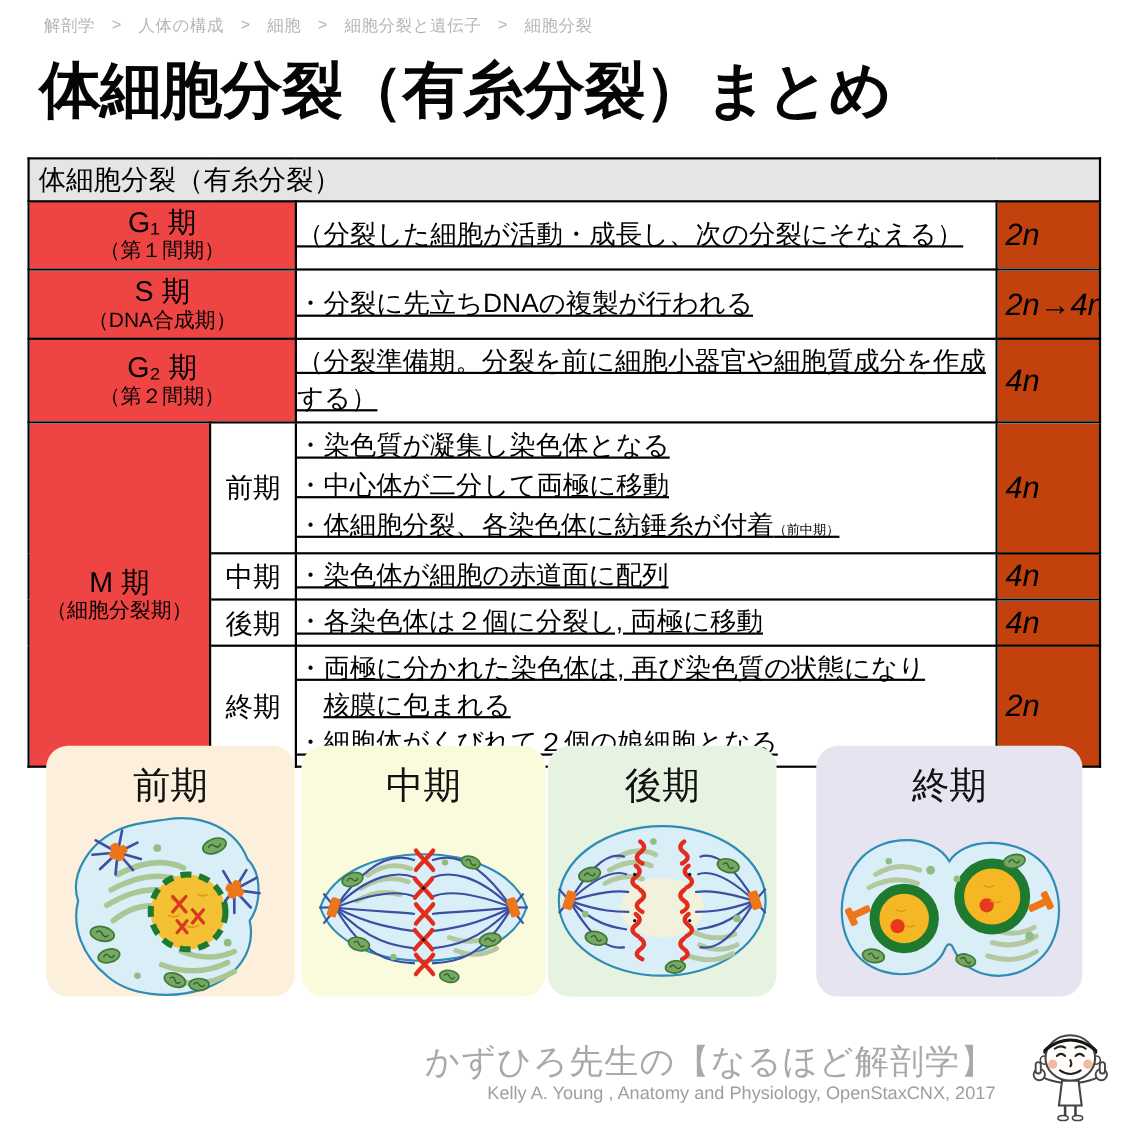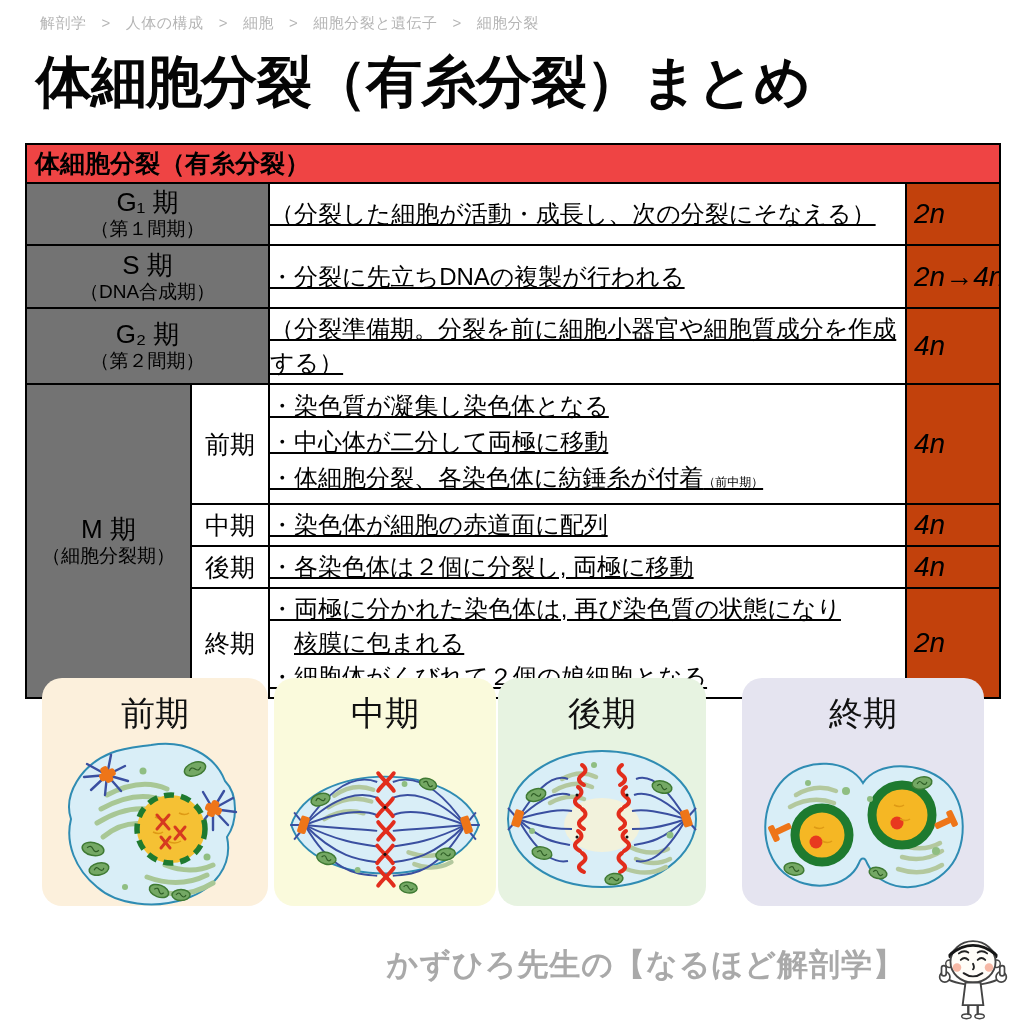--- a/index.html
+++ b/index.html
@@ -17,43 +17,43 @@
   .page-title {
     position:absolute; left:36px; top:50px; font-size:56px; font-weight:700;
     letter-spacing:-1px; line-height:1.15; color:#050505; white-space:nowrap;text-align:center;
   }
   
   table.summary {
     position:absolute; left:25px; top:143px; width:974px;
     border-collapse:collapse; table-layout:fixed;
   }
   table.summary td { border:2px solid #000; overflow:hidden; }
-  td.thead { background:#ef4444; font-size:25px; font-weight:700; padding:2px 8px; height:33px; }
-  td.phase { background:#737373; text-align:center; vertical-align:middle; line-height:1.15; }
+  td.thead { background:#e5e5e5; font-size:25px; font-weight:400; padding:2px 8px; height:33px; }
+  td.phase { background:#ef4444; text-align:center; vertical-align:middle; line-height:1.15; }
   .phase-main { font-size:26px; }
   .phase-sub  { font-size:19px; }
   td.stage { background:#fff; text-align:center; vertical-align:middle; font-size:25px; }
   td.desc  { background:#fff; padding:3px 0; font-size:24px; line-height:34px; vertical-align:middle;text-decoration:underline; }
   td.desc .line { line-height:36px; white-space:nowrap; }
   td.desc .line.tight { line-height:34px; }
   td.desc .line.cont { padding-left:24px; }
   .small-note { font-size:12px; }
   td.ploidy { background:#c2410c; font-size:28px; padding-left:7px; vertical-align:middle;font-style:italic; }
   
   .panels { position:absolute; left:40px; top:678px; width:944px; height:232px; }
   .panel { position:absolute; top:0; height:228px; border-radius:20px; text-align:center; }
   .panel .panel-label { display:block; margin-top:13px; font-size:34px; font-weight:500; color:#111; }
   .panel svg { display:block; margin:2px auto 0; }
   #panel-0 { left:2px;   width:226px; }
   #panel-1 { left:234px; width:222px; }
   #panel-2 { left:458px; width:208px; }
   #panel-3 { left:702px; width:242px; }
   
   .brand {
-    position:absolute; right:119px; top:944px; font-size:31px; font-weight:700;
+    position:absolute; right:119px; top:944px; font-size:31px; font-weight:400;
     color:#a9a9a9; letter-spacing:1px; white-space:nowrap;
   }
   .citation {
     position:absolute; right:119px; top:985px; font-size:16.5px; color:#9e9e9e; white-space:nowrap;
   }
   .mascot { position:absolute; left:926px; top:928px; }
 </style>
 </head>
 <body>
 
@@ -421,20 +421,21 @@
         <circle cx="96" cy="52" r="4" fill="#8fbe82"></circle>
           <circle cx="120" cy="60" r="3" fill="#8fbe82"></circle>
           <circle cx="186" cy="112" r="4" fill="#8fbe82"></circle>
           <circle cx="58" cy="44" r="3" fill="#8fbe82"></circle>
       </svg>
     </div>
 
   </div>
 
   <div class="brand">かずひろ先生の【なるほど解剖学】</div>
+  <div class="citation">Kelly A. Young , Anatomy and Physiology, OpenStaxCNX, 2017</div>
 
   <svg class="mascot" width="94" height="94" viewBox="0 0 100 100">
     <path d="M24,28 Q50,2 76,28 Q77,34 71,32 Q50,14 29,32 Q23,34 24,28 Z" fill="#161616"></path>
     <circle cx="25" cy="38" r="4" fill="#fffdf8" stroke="#444" stroke-width="1.5"></circle>
     <circle cx="75" cy="38" r="4" fill="#fffdf8" stroke="#444" stroke-width="1.5"></circle>
     <ellipse cx="50" cy="36" rx="24" ry="22" fill="#fffdf8" stroke="#444" stroke-width="2"></ellipse>
     <path d="M26,30 Q50,10 74,30 L74,26 Q50,8 26,26 Z" fill="#161616"></path>
     <g stroke="#222" stroke-width="2" fill="none" stroke-linecap="round">
       <path d="M35,27 q5,-4 10,-1"></path>
         <path d="M55,26 q5,-3 10,1"></path>

